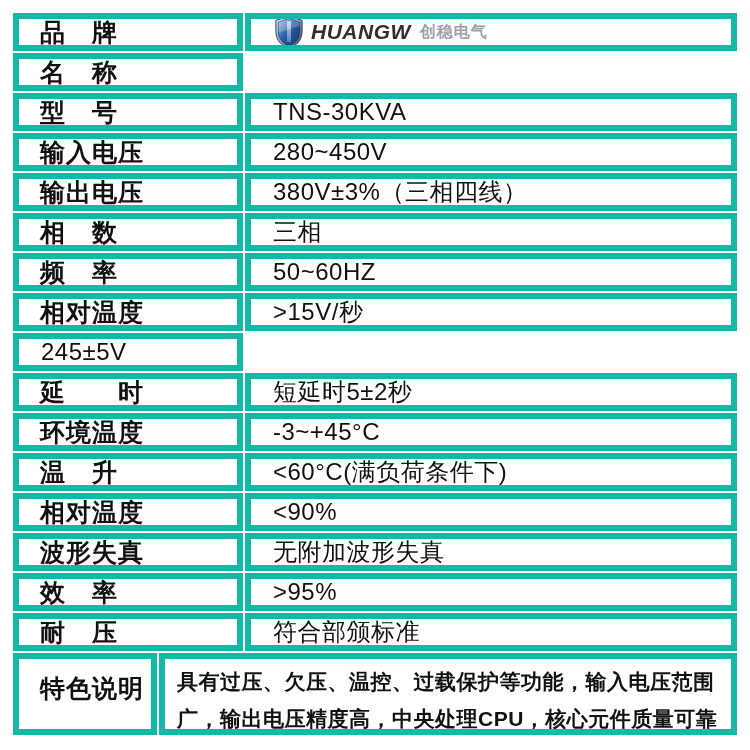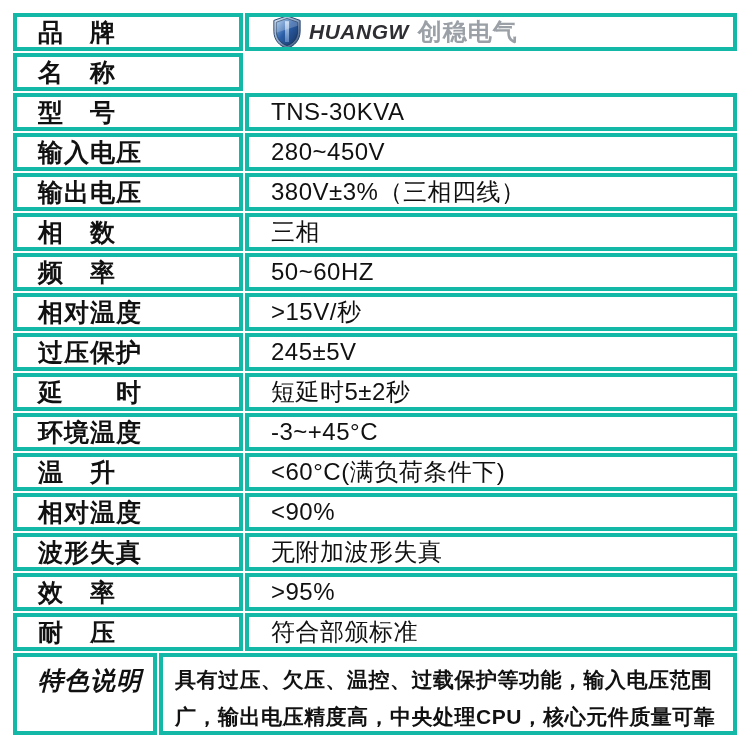--- a/index.html
+++ b/index.html
@@ -27,21 +27,21 @@
     display: grid;
     grid-template-columns: 230px 1fr;
     column-gap: 2px;
     height: 38px;
   }
   .row.feature {
     grid-template-columns: 144px 1fr;
     height: 82px;
   }
   .cell {
-    border: 4px solid #14b8a6;
+    border: 6px solid #14b8a6;
     background: #ffffff;
     box-sizing: border-box;
     display: flex;
     align-items: center;
     overflow: hidden;
     white-space: nowrap;
   }
   .label-cell {
     padding-left: 21px;
     font-size: 25px;
@@ -58,30 +58,29 @@
   }
   .brand-name {
     font-size: 21px;
     font-weight: 800;
     font-style: italic;
     color: #2f2f33;
     letter-spacing: 0.5px;
     margin-left: 6px;
   }
   .brand-suffix {
-    font-size: 24px;
+    font-size: 16px;
     font-weight: 700;
     color: #9aa0a6;
     margin-left: 9px;
     letter-spacing: 1px;
   }
   .feature .label-cell {
     align-items: flex-start;
-    padding-top: 7px;
-    font-style: italic;
+    padding-top: 13px;
   }
   .feature .value-cell {
     align-items: flex-start;
     white-space: normal;
     font-size: 21px;
     font-weight: 700;
     line-height: 37px;
     padding: 4px 8px 0 12px;
     letter-spacing: 0.5px;
   }
@@ -148,21 +147,20 @@
     </div>
     <div class="row">
       <div class="cell label-cell">频　率</div>
       <div class="cell value-cell">50~60HZ</div>
     </div>
     <div class="row">
       <div class="cell label-cell">相对温度</div>
       <div class="cell value-cell">&gt;15V/秒</div>
     </div>
     <div class="row">
-      <div class="cell label-cell">过压保护</div>
       <div class="cell value-cell">245±5V</div>
     </div>
     <div class="row">
       <div class="cell label-cell">延　　时</div>
       <div class="cell value-cell">短延时5±2秒</div>
     </div>
     <div class="row">
       <div class="cell label-cell">环境温度</div>
       <div class="cell value-cell">-3~+45°C</div>
     </div>

